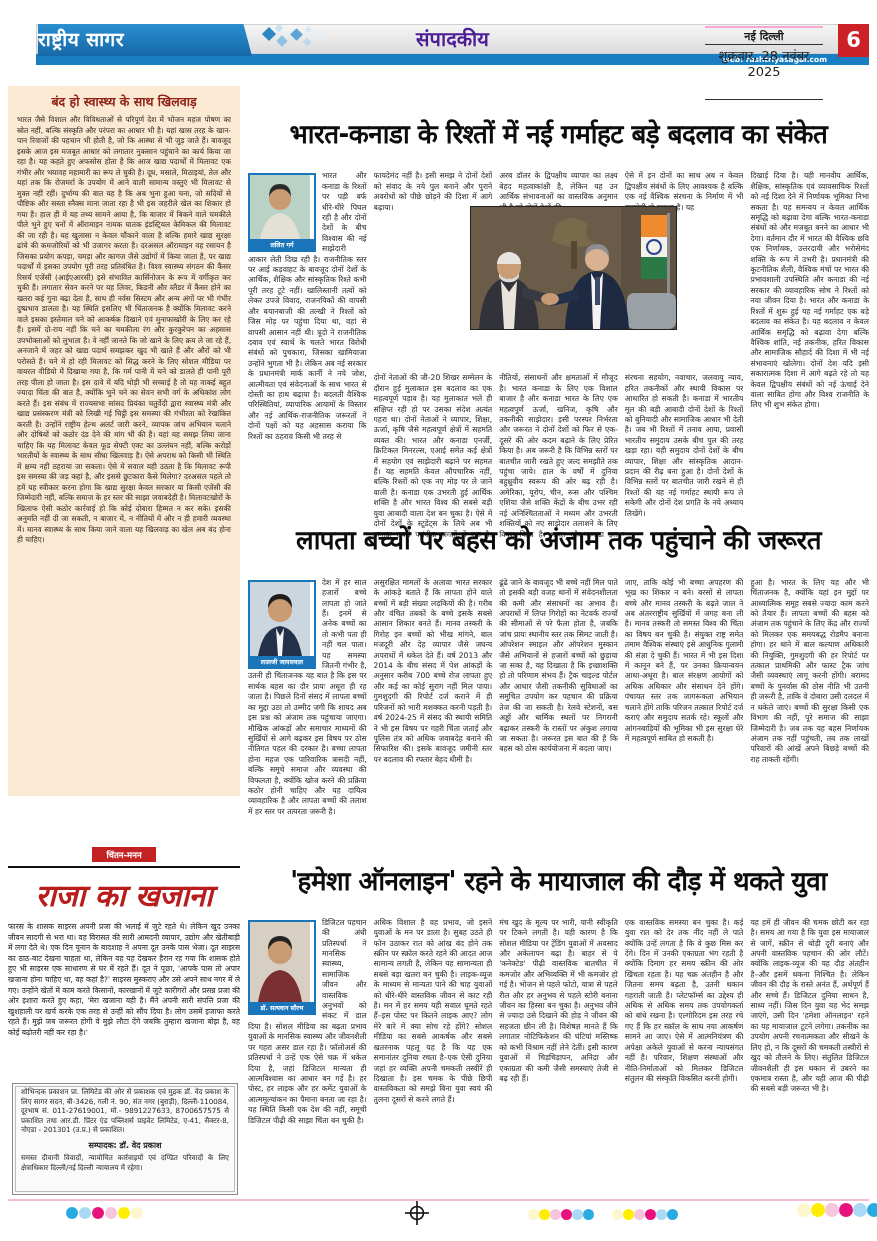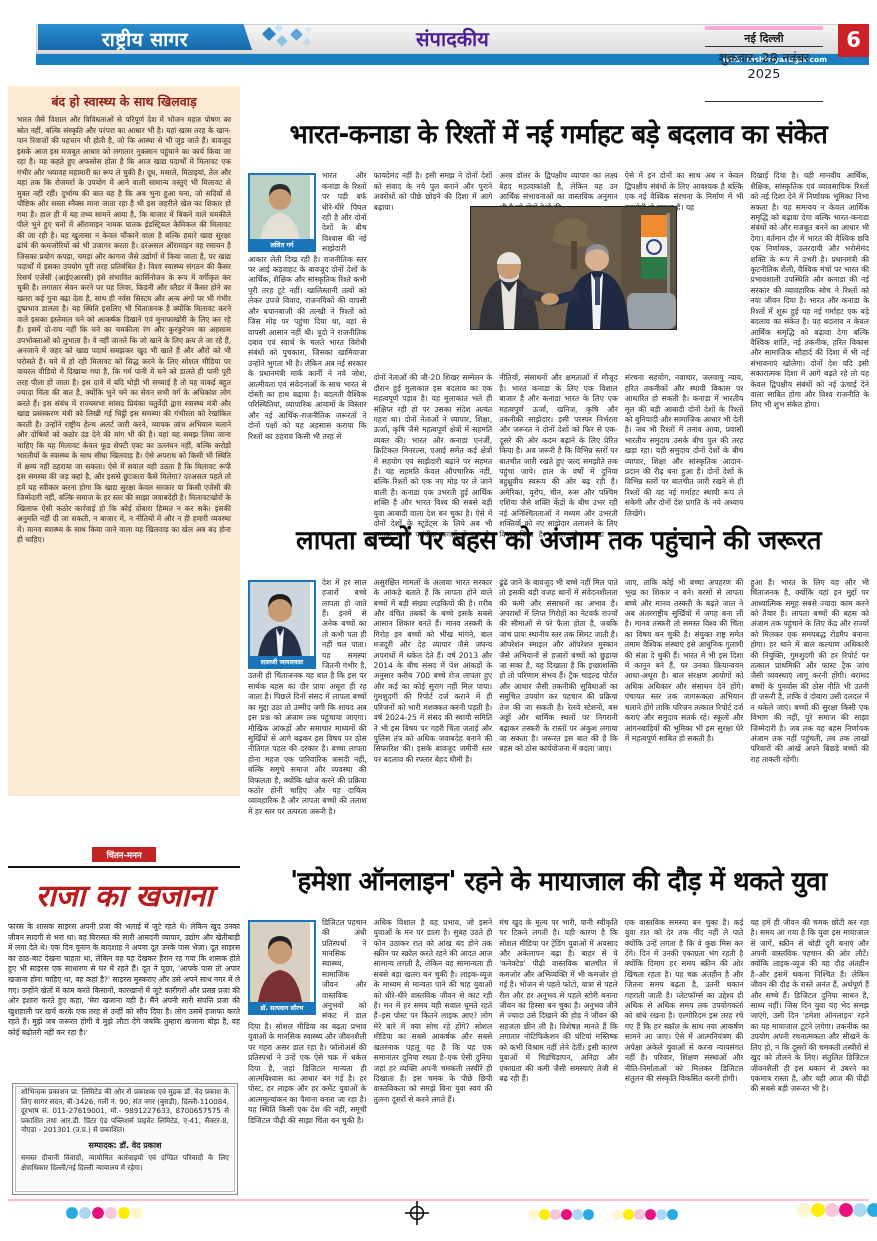--- a/index.html
+++ b/index.html
@@ -2,29 +2,29 @@
 <html lang="hi"><head>
 <meta charset="utf-8">
 <style>
   html,body{margin:0;padding:0;background:#efefef;}
   .page{position:relative;width:877px;height:1241px;background:#ffffff;margin:0 auto;
         font-family:"DejaVu Sans",sans-serif;color:#1a1a1a;overflow:hidden;}
   
   .masthead{position:absolute;left:36px;top:24px;width:833px;height:42px;}
   .mast-band{position:absolute;left:0;top:0;right:0;height:30px;
              background:linear-gradient(#f6f6f6,#dcdcdc);border:1px solid #cfcfcf;box-sizing:border-box;}
-  .mast-logo{position:absolute;left:2px;top:0;width:214px;height:26px;background:linear-gradient(#2a8fd0,#1668a8);
+  .mast-logo{position:absolute;left:2px;top:0;width:214px;height:32px;background:linear-gradient(#2a8fd0,#1668a8);
              clip-path:polygon(0 0,96% 0,100% 100%,0 100%);color:#fff;font-weight:800;font-size:19px;
-             line-height:30px;text-align:center;letter-spacing:.5px;z-index:2;}
+             line-height:30px;text-align:left;letter-spacing:.5px;z-index:2;}
   .mast-diamonds{position:absolute;left:226px;top:1px;width:90px;height:28px;z-index:2;}
   .dia{position:absolute;transform:rotate(45deg);}
   .mast-section{position:absolute;left:0;right:0;top:0;height:30px;text-align:center;line-height:30px;
                 font-size:20px;font-weight:800;color:#4c1d95;}
   .mast-place{position:absolute;right:46px;top:2px;width:118px;text-align:center;z-index:2;}
-  .mast-city{font-size:11px;font-weight:800;border-top:4px solid #f9a8d4;border-bottom:1px solid #333;padding:0 0 1px;}
+  .mast-city{font-size:11px;font-weight:800;border-top:2px solid #f9a8d4;border-bottom:1px solid #333;padding:0 0 1px;}
   .mast-date{font-size:13px;font-weight:400;color:#222;padding-top:1px;border-bottom:1px solid #333;padding-bottom:20px;}
   .mast-page{position:absolute;right:0;top:0;width:31px;height:33px;background:#cc2127;color:#fff;
              font-size:21px;font-weight:800;text-align:center;line-height:33px;z-index:3;}
   .mast-strip{position:absolute;left:0;right:0;top:30px;height:11px;background:#1a7ec2;color:#fff;
               font-size:7.5px;font-weight:700;text-align:right;line-height:11px;padding-right:42px;box-sizing:border-box;}
   
   .sidebar{position:absolute;left:8px;top:86px;width:232px;height:710px;background:#fbe9d4;
            box-sizing:border-box;padding:7px 9px;overflow:hidden;}
   .sidebar-title{font-size:12.5px;font-weight:800;color:#8e2014;text-align:center;margin-bottom:5px;}
   .sidebar-body{font-size:7.4px;line-height:10.5px;text-align:justify;color:#241c14;height:668px;overflow:hidden;}

